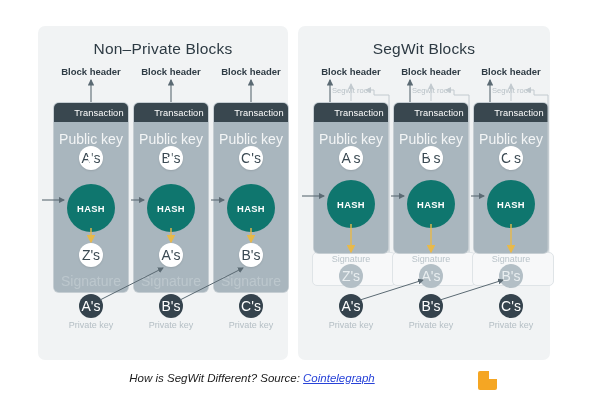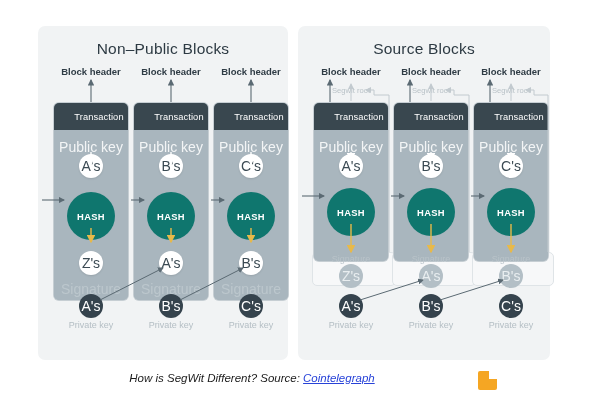--- a/index.html
+++ b/index.html
@@ -55,21 +55,21 @@
   
   .tx{
     position:absolute;
     width:74px;
     border-radius:5px;
     overflow:hidden;
     box-shadow:0 0 0 1px #c6ced3;
     background:#a9b6be;
   }
   .tx-head{
-    height:27px;
+    height:19px;
     background:#39474f;
     color:#ffffff;
     font-size:9.3px;
     display:flex;align-items:center;justify-content:center;
     letter-spacing:.1px;
     padding-left:16px;
   }
   .tx-body{position:relative;background:#a9b6be;}
   .tx-label{
     position:absolute;width:100%;text-align:center;
@@ -130,21 +130,21 @@
     width:4px;height:4px;background:#f5a623;border-radius:1px;
   }
   .logo-text{font-size:15px;color:#c9cbcd;letter-spacing:1px;font-family:"DejaVu Sans",sans-serif;}
 </style>
 </head>
 <body>
 
 <div class="stage">
 
   <div class="panel" id="panel-nonsegwit">
-    <div class="panel-title">Non–Public Blocks</div>
+    <div class="panel-title">Non–Private Blocks</div>
   </div>
 
   <div class="col" id="ns-col0" style="left:54px;">
     <div class="hdr-label" style="top:66px;">Block header</div>
     <div class="tx" style="top:103px;">
       <div class="tx-head">Transaction</div>
       <div class="tx-body" style="height:170px;">
         <div class="tx-label" style="top:9px;">Public key</div>
         <div class="circ circ-white" style="left:25px;top:24px;">A's</div>
         <div class="circ circ-hash" style="left:13px;top:62px;">HASH</div>
@@ -182,21 +182,21 @@
         <div class="circ circ-hash" style="left:13px;top:62px;">HASH</div>
         <div class="circ circ-white" style="left:25px;top:121px;">B's</div>
         <div class="tx-label dim" style="top:151px;">Signature</div>
       </div>
     </div>
     <div class="circ circ-dark" style="left:25px;top:294px;">C's</div>
     <div class="pk-label" style="top:320px;">Private key</div>
   </div>
 
   <div class="panel" id="panel-segwit">
-    <div class="panel-title">Source Blocks</div>
+    <div class="panel-title">SegWit Blocks</div>
   </div>
 
   <div class="sig-box" style="left:312px;top:252px;width:82px;height:32px;"></div>
   <div class="sig-box" style="left:392px;top:252px;width:82px;height:32px;"></div>
   <div class="sig-box" style="left:472px;top:252px;width:80px;height:32px;"></div>
 
   <div class="col" id="sw-col0" style="left:314px;">
     <div class="hdr-label" style="top:66px;">Block header</div>
     <div class="segwit-root" style="top:86px;">Segwit root</div>
     <div class="tx" style="top:103px;">

